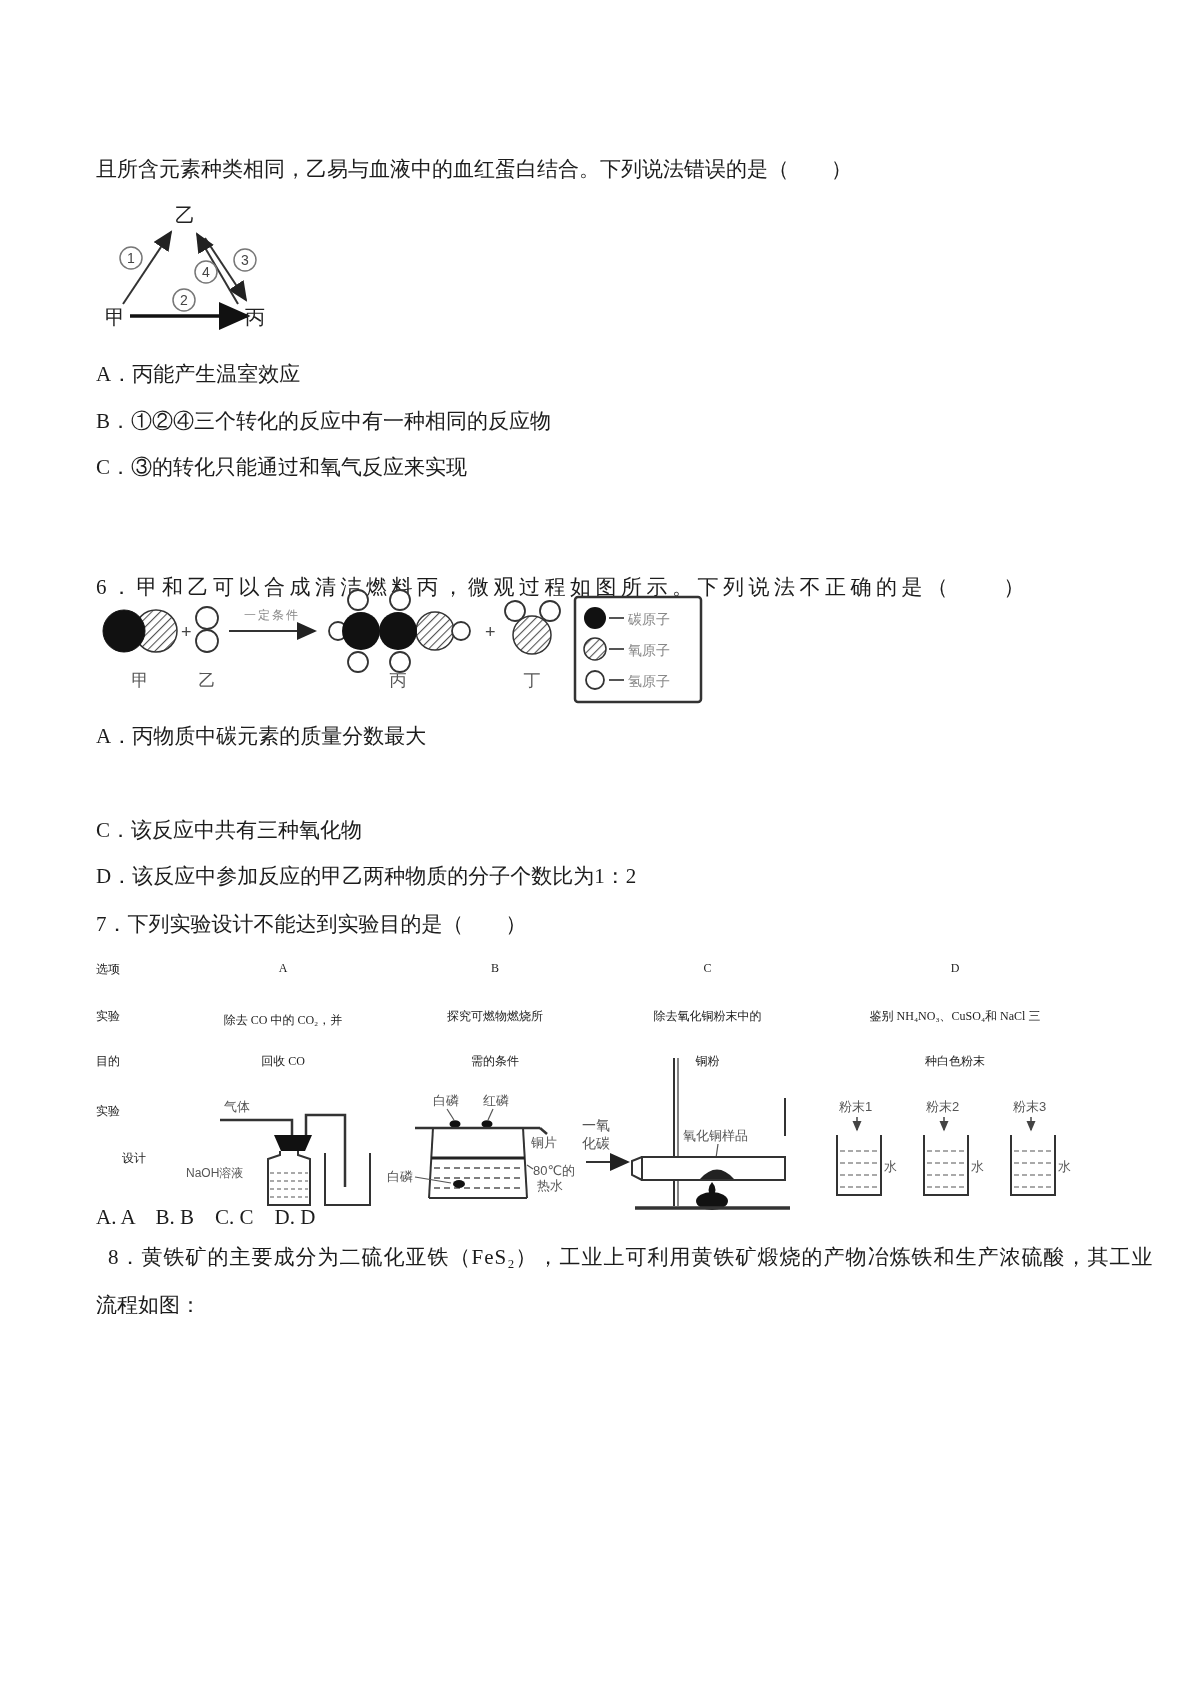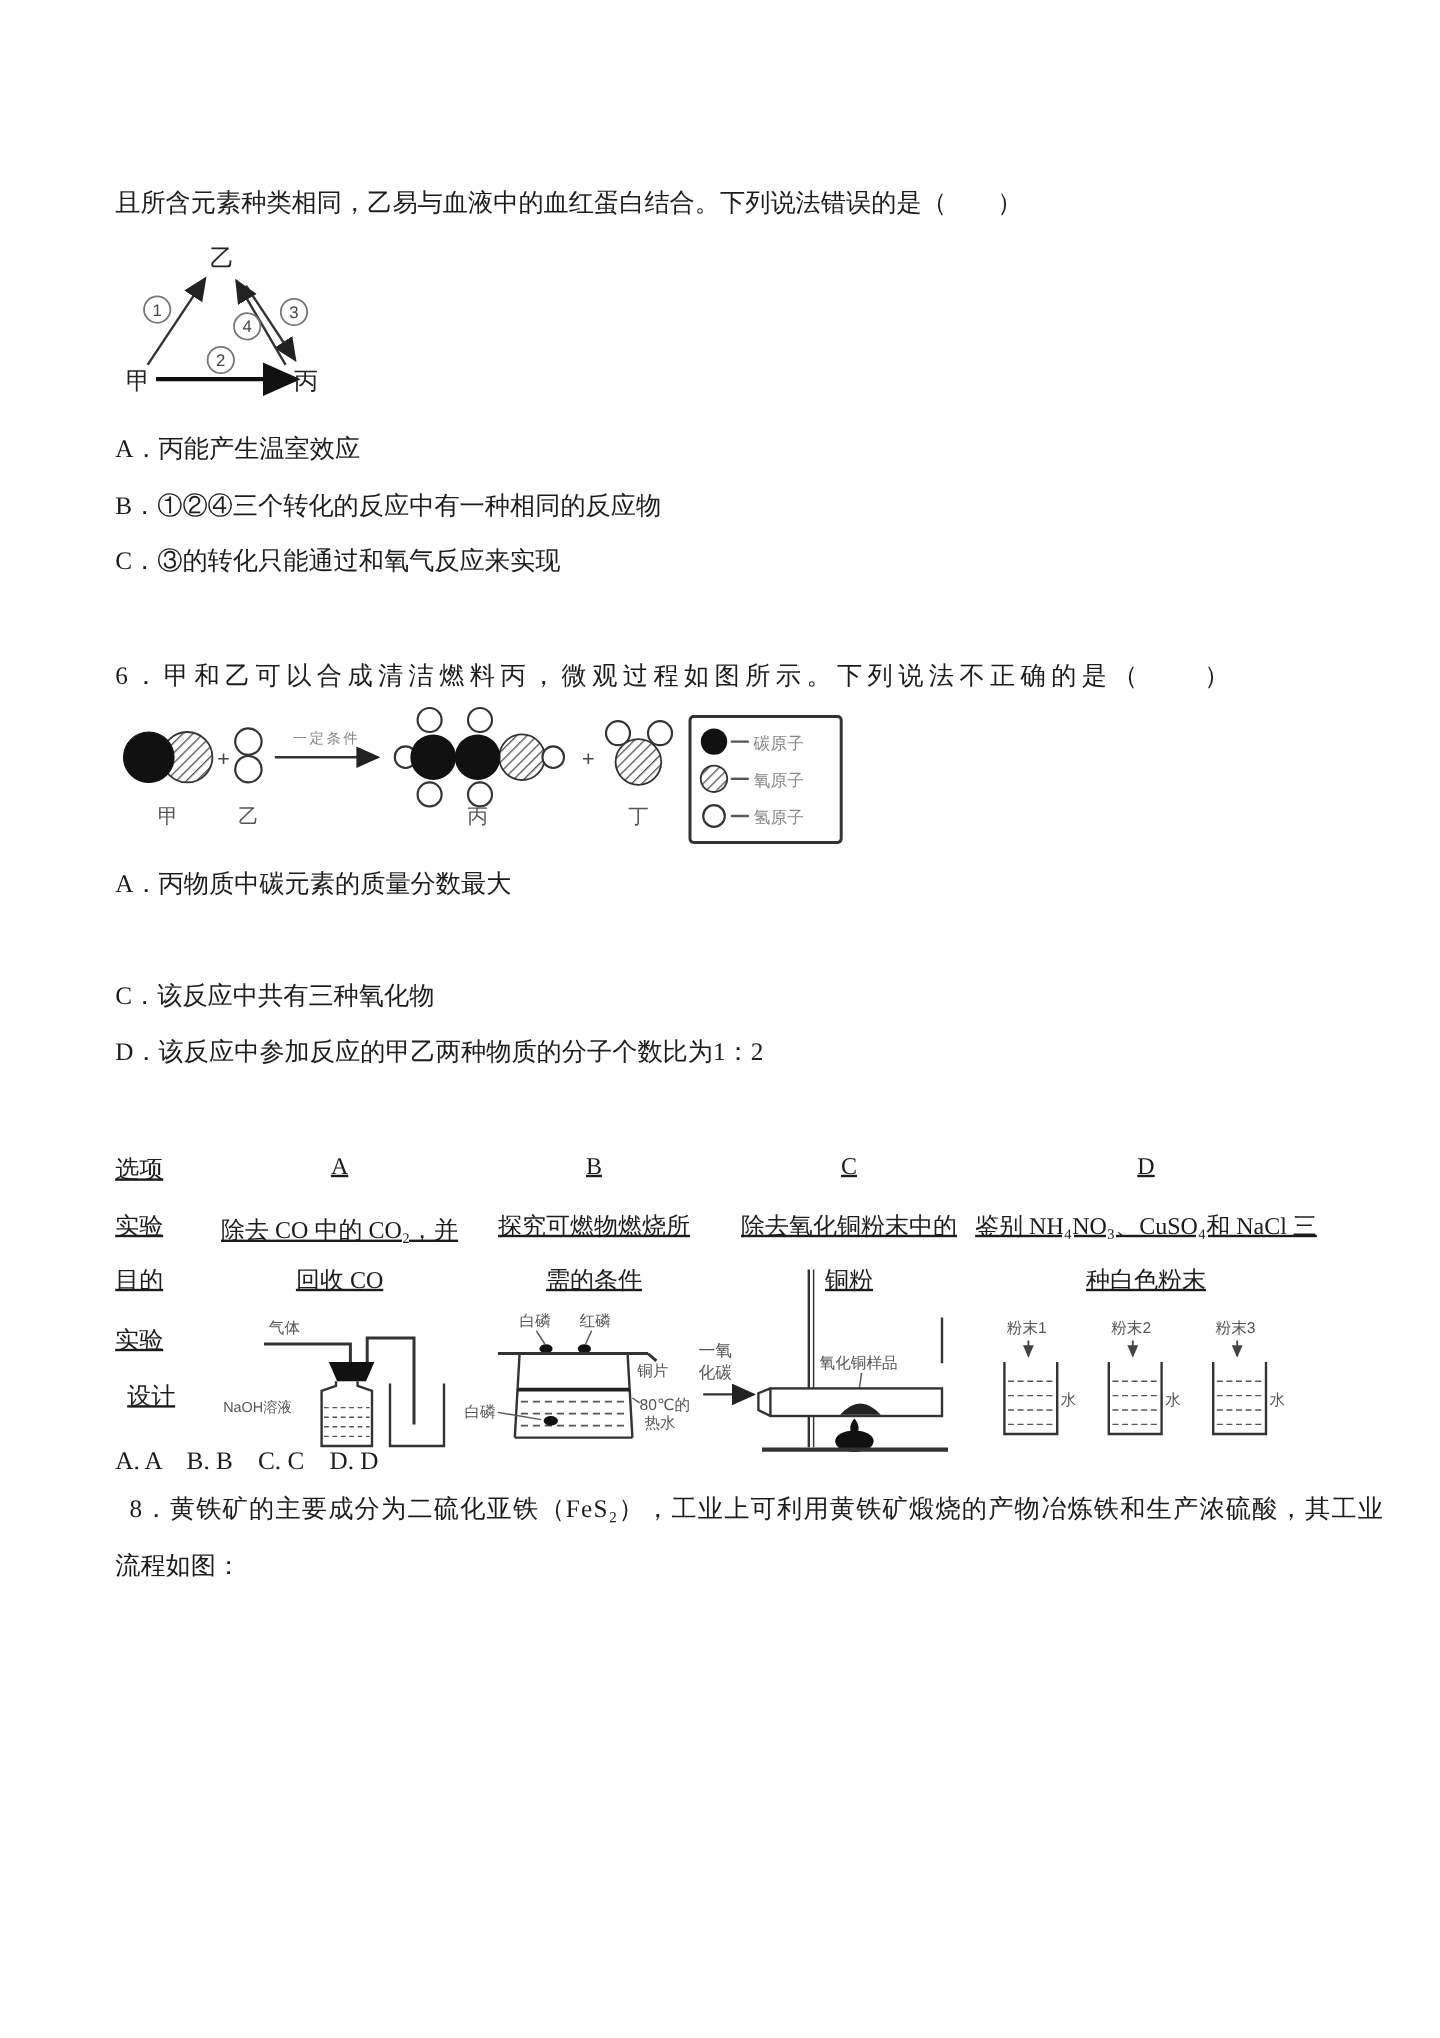--- a/index.html
+++ b/index.html
@@ -1,22 +1,22 @@
 <!DOCTYPE html>
 <html><head>
 <meta charset="utf-8">
 <style>
   html,body{margin:0;padding:0;background:#ffffff;}
   .page{position:relative;width:1200px;height:1314px;background:#fff;overflow:hidden;
         font-family:"Liberation Serif","DejaVu Serif",serif;color:#1c1c1c;}
   .abs{position:absolute;}
   .t{font-size:21px;line-height:1.35;white-space:pre;}
-  .spread{letter-spacing:4.5px;}
+  .spread{letter-spacing:4.5px;margin-top:24px;}
   .sp1{letter-spacing:1px;}
-  .cell{position:absolute;text-align:center;font-size:20px;white-space:pre;text-decoration:underline;}
+  .cell{position:absolute;text-align:center;font-size:12px;white-space:pre;}
   svg text{font-family:"Liberation Sans","DejaVu Sans",sans-serif;}
   .dg-label{font-size:13px;fill:#555;}
 </style>
 </head>
 <body>
 
 <div class="page">
 
   <div class="t abs" style="left:96px;top:155px">且所含元素种类相同，乙易与血液中的血红蛋白结合。下列说法错误的是（　　）</div>
 
@@ -119,20 +119,21 @@
       <circle cx="500" cy="97" r="9" fill="#fff" stroke="#333" stroke-width="1.8"></circle>
       <line x1="514" y1="97" x2="529" y2="97" stroke="#555" stroke-width="2"></line>
       <text x="533" y="103" font-size="14" fill="#888">氢原子</text>
     </g>
   </svg>
 
   <div class="t abs" style="left:96px;top:722px">A．丙物质中碳元素的质量分数最大</div>
   <div class="t abs" style="left:96px;top:816px">C．该反应中共有三种氧化物</div>
   <div class="t abs" style="left:96px;top:862px">D．该反应中参加反应的甲乙两种物质的分子个数比为1：2</div>
 
+  <div class="t abs" style="left:96px;top:910px">7．下列实验设计不能达到实验目的是（　　）</div>
 
   <div class="cell" style="left:96px;top:961px;width:50px;text-align:left">选项</div>
   <div class="cell" style="left:96px;top:1008px;width:50px;text-align:left">实验</div>
   <div class="cell" style="left:96px;top:1053px;width:50px;text-align:left">目的</div>
   <div class="cell" style="left:96px;top:1103px;width:50px;text-align:left">实验</div>
   <div class="cell" style="left:96px;top:1150px;width:50px;text-align:right">设计</div>
 
   <div class="cell" style="left:158px;top:961px;width:250px">A</div>
   <div class="cell" style="left:395px;top:961px;width:200px">B</div>
   <div class="cell" style="left:600px;top:961px;width:215px">C</div>

